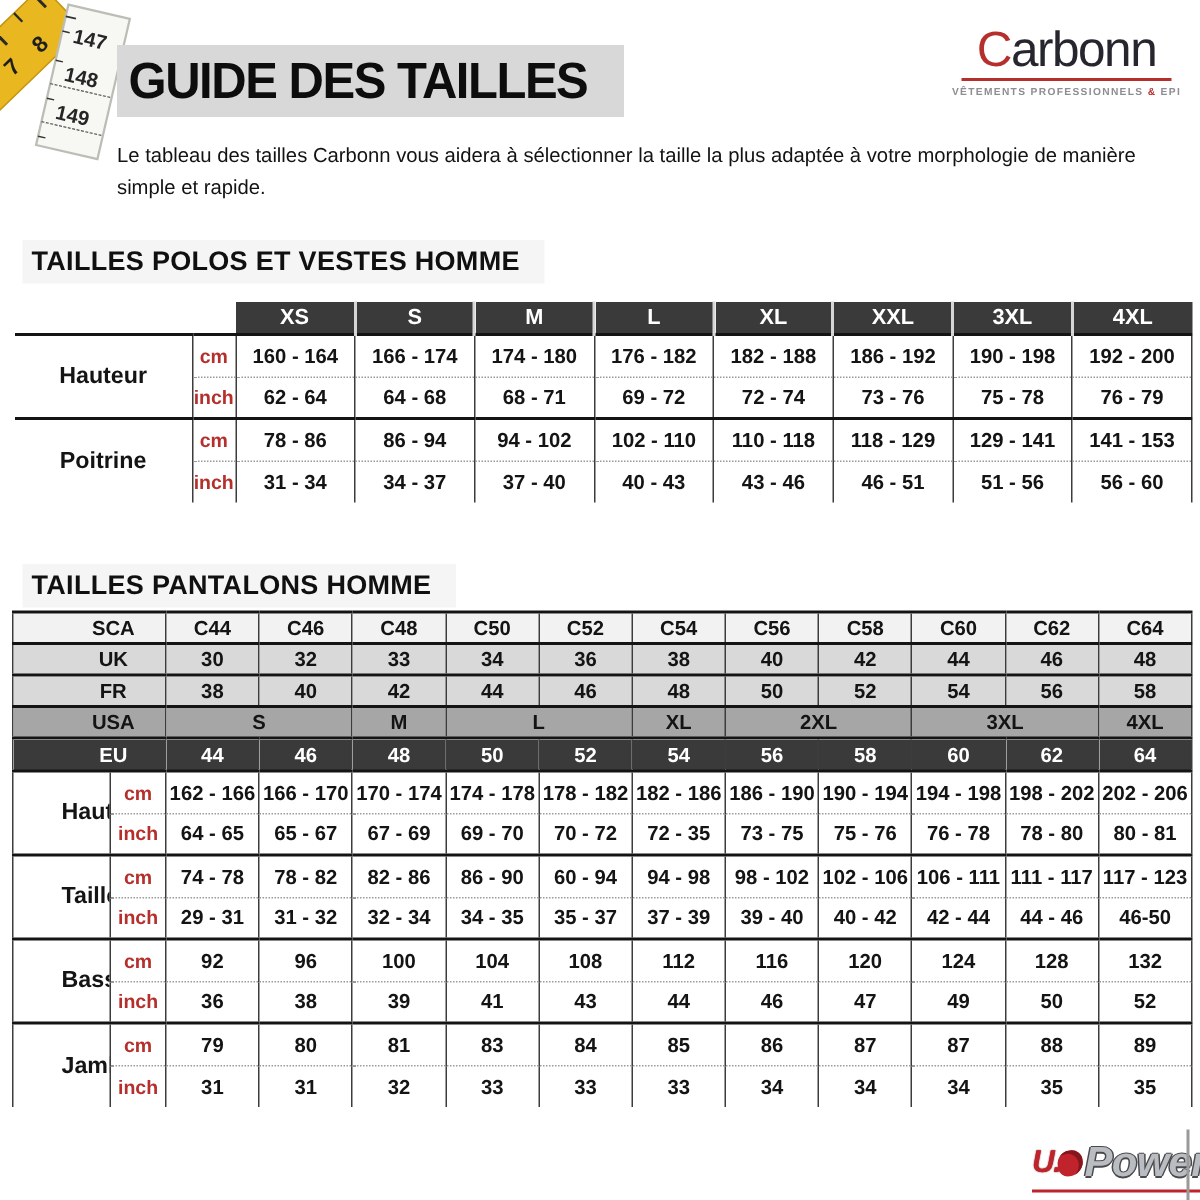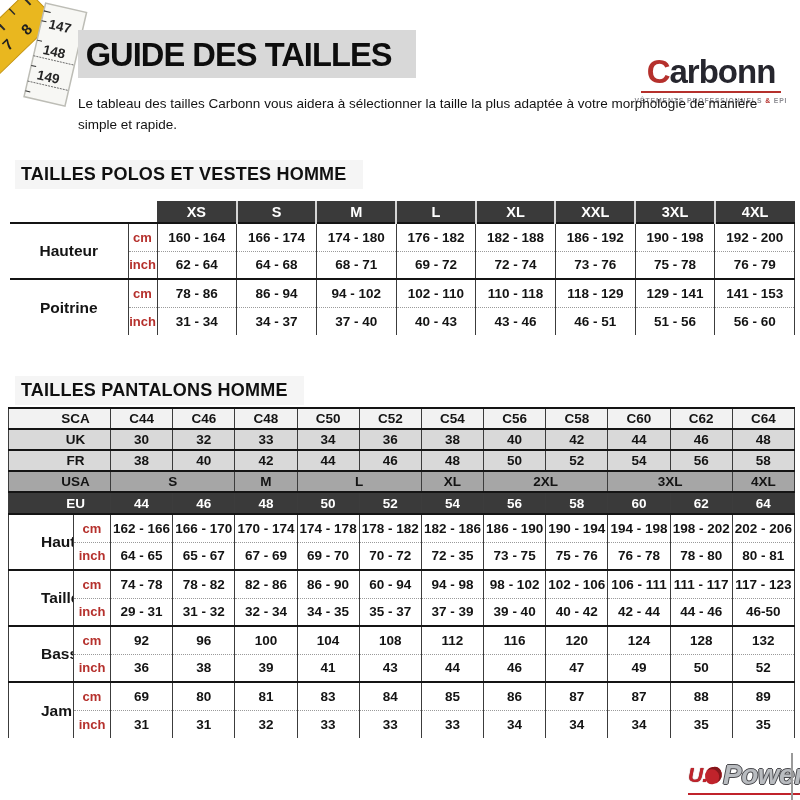--- a/index.html
+++ b/index.html
@@ -5,21 +5,21 @@
   * { margin:0; padding:0; box-sizing:border-box; }
   html,body { background:#ffffff; }
   body { width:800px; height:800px; font-family:"Liberation Sans", sans-serif; position:relative; overflow:hidden; color:#111; }
 
   
   .tape-wrap { position:absolute; left:0; top:0; width:100px; height:110px; }
   .title-box { position:absolute; left:78px; top:30px; width:338px; height:48px; background:#d8d8d8; display:flex; align-items:center; }
   .title-box span { font-weight:bold; font-size:34px; letter-spacing:-1px; color:#0d0d0d; transform:scaleX(0.96); transform-origin:left center; padding-left:8px; white-space:nowrap; }
 
   .carbonn { position:absolute; left:632px; top:16px; width:158px; text-align:center; }
-  .carbonn .word { font-size:33px; font-weight:bold; line-height:1; color:#26262e; letter-spacing:-1px; white-space:nowrap;margin-top:39px; }
+  .carbonn .word { font-size:33px; font-weight:normal; line-height:1; color:#26262e; letter-spacing:-1px; white-space:nowrap; }
   .carbonn .word .c { color:#b5302c; }
   .carbonn .rule { height:2px; background:#b5302c; width:88%; margin:3px auto 4px auto; }
   .carbonn .tagline { font-size:6.8px; font-weight:bold; color:#8d8d93; letter-spacing:0.9px; white-space:nowrap; }
   .carbonn .tagline .amp { color:#b5302c; }
 
   .intro { position:absolute; left:78px; top:94px; width:708px; font-size:13.5px; line-height:1.55; color:#131313; }
 
   
   .sec-title { position:absolute; left:15px; display:inline-block; background:#f5f5f5; font-size:18px; font-weight:bold; color:#101010; padding:4px 16px 4px 6px; letter-spacing:0.2px; white-space:nowrap; }
   #sec1 { top:160px; }
@@ -335,21 +335,21 @@
         <td class="val">44</td>
         <td class="val">46</td>
         <td class="val">47</td>
         <td class="val">49</td>
         <td class="val">50</td>
         <td class="val">52</td>
       </tr>
       <tr class="grp">
         <td class="rlabel" rowspan="2">Jambe</td>
         <td class="unit">cm</td>
-        <td class="val">69</td>
+        <td class="val">79</td>
         <td class="val">80</td>
         <td class="val">81</td>
         <td class="val">83</td>
         <td class="val">84</td>
         <td class="val">85</td>
         <td class="val">86</td>
         <td class="val">87</td>
         <td class="val">87</td>
         <td class="val">88</td>
         <td class="val">89</td>

